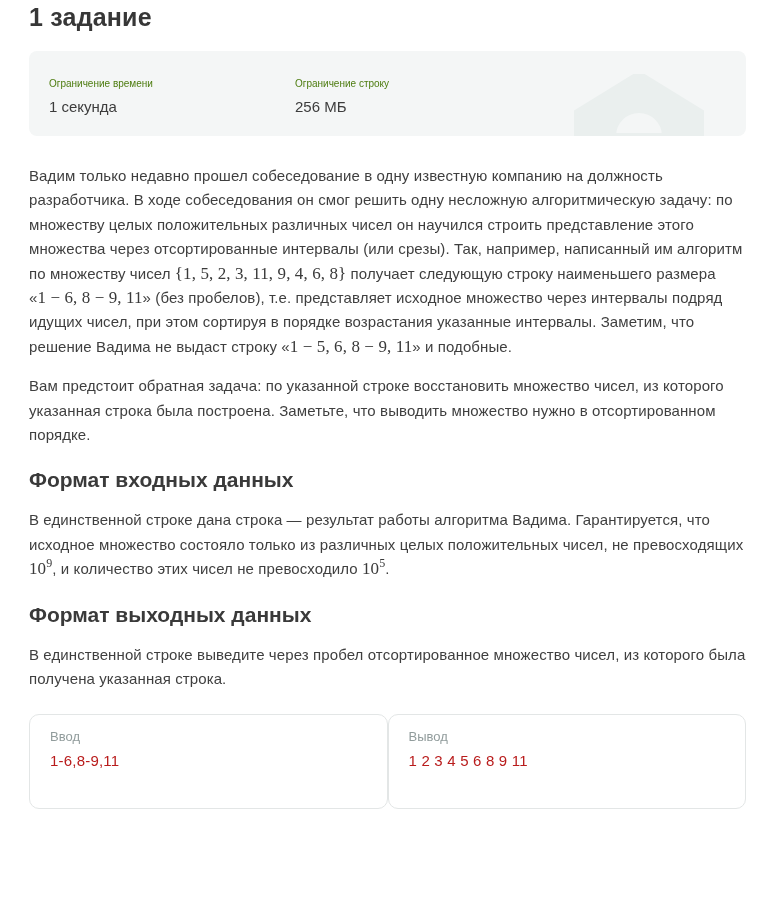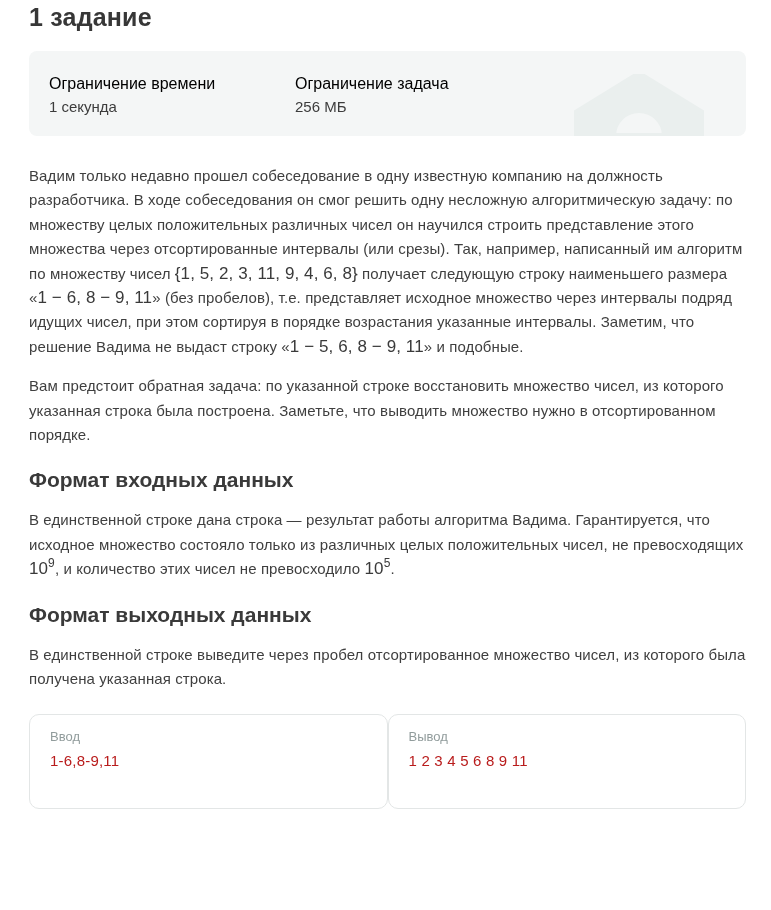--- a/index.html
+++ b/index.html
@@ -27,22 +27,22 @@
     position: relative;
     background: #f4f6f6;
     border-radius: 8px;
     padding: 25px 20px 20px 20px;
     height: 85px;
     overflow: hidden;
   }
   .limits-row { display: flex; position: relative; z-index: 1; }
   .limit-col-time { width: 246px; }
   .limit-label {
-    font-size: 16px;
-    color: #000000;
+    font-size: 10px;
+    color: #4d7c0f;
     line-height: 16px;
     margin-bottom: 6px;
   }
   .limit-value {
     font-size: 15px;
     color: #3c3c3c;
     line-height: 18px;
   }
   .limits-watermark {
     position: absolute;
@@ -54,21 +54,21 @@
   
   .statement { margin-top: 28px; }
   .para {
     font-size: 15px;
     line-height: 24.4px;
     color: #3f3f3f;
     margin-bottom: 15px;
     letter-spacing: 0.1px;
   }
   .math {
-    font-family: Liberation Sans, sans-serif;
+    font-family: Liberation Serif, serif;
     font-size: 17px;
     color: #3a3a3a;
     white-space: nowrap;
   }
   .math .sup {
     font-size: 12px;
     vertical-align: super;
     line-height: 0;
   }
   .sub-heading {
@@ -121,21 +121,21 @@
   <div class="limits-card">
     <svg class="limits-watermark" width="130" height="62" viewBox="0 0 130 62" aria-hidden="true">
       <path d="M65 0 L130 40 L130 62 L0 62 L0 40 Z M39 62 A26 26 0 0 1 91 62 Z" fill="#eaefee" fill-rule="evenodd" stroke="#eaefee" stroke-width="6" stroke-linejoin="round"></path>
     </svg>
     <div class="limits-row">
       <div class="limit-col-time">
         <div class="limit-label">Ограничение времени</div>
         <div class="limit-value">1 секунда</div>
       </div>
       <div class="limit-col-memory">
-        <div class="limit-label">Ограничение задача</div>
+        <div class="limit-label">Ограничение строку</div>
         <div class="limit-value">256 МБ</div>
       </div>
     </div>
   </div>
 
   <div class="statement">
 
     <p class="para"><span>Вадим только недавно прошел собеседование в одну известную компанию на должность разработчика. В ходе собеседования он смог решить одну несложную алгоритмическую задачу: по множеству целых положительных различных чисел он научился строить представление этого множества через отсортированные интервалы (или срезы). Так, например, написанный им алгоритм по множеству чисел </span><span class="math">{1, 5, 2, 3, 11, 9, 4, 6, 8}</span><span> получает следующую строку наименьшего размера «</span><span class="math">1 − 6, 8 − 9, 11</span><span>» (без пробелов), т.е. представляет исходное множество через интервалы подряд идущих чисел, при этом сортируя в порядке возрастания указанные интервалы. Заметим, что решение Вадима не выдаст строку «</span><span class="math">1 − 5, 6, 8 − 9, 11</span><span>» и подобные.</span></p>
 
     <p class="para">Вам предстоит обратная задача: по указанной строке восстановить множество чисел, из которого указанная строка была построена. Заметьте, что выводить множество нужно в отсортированном порядке.</p>

